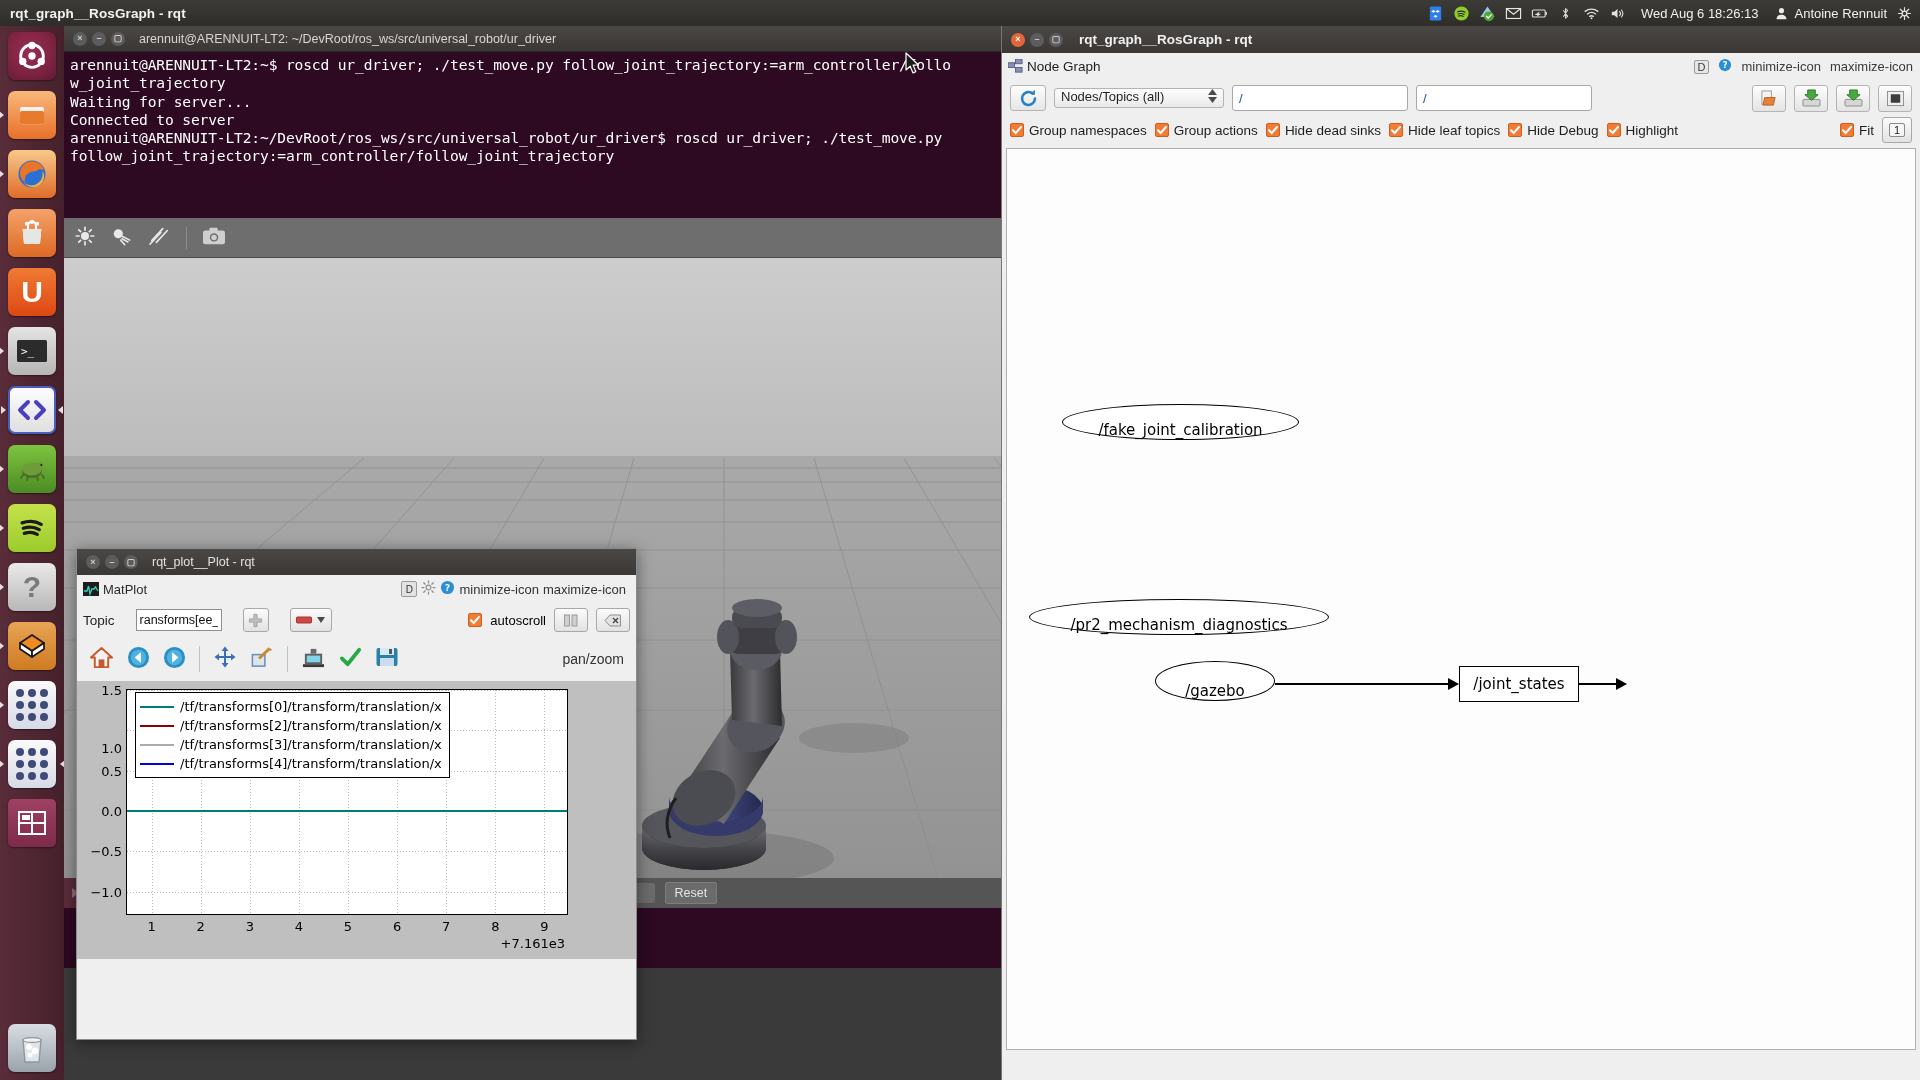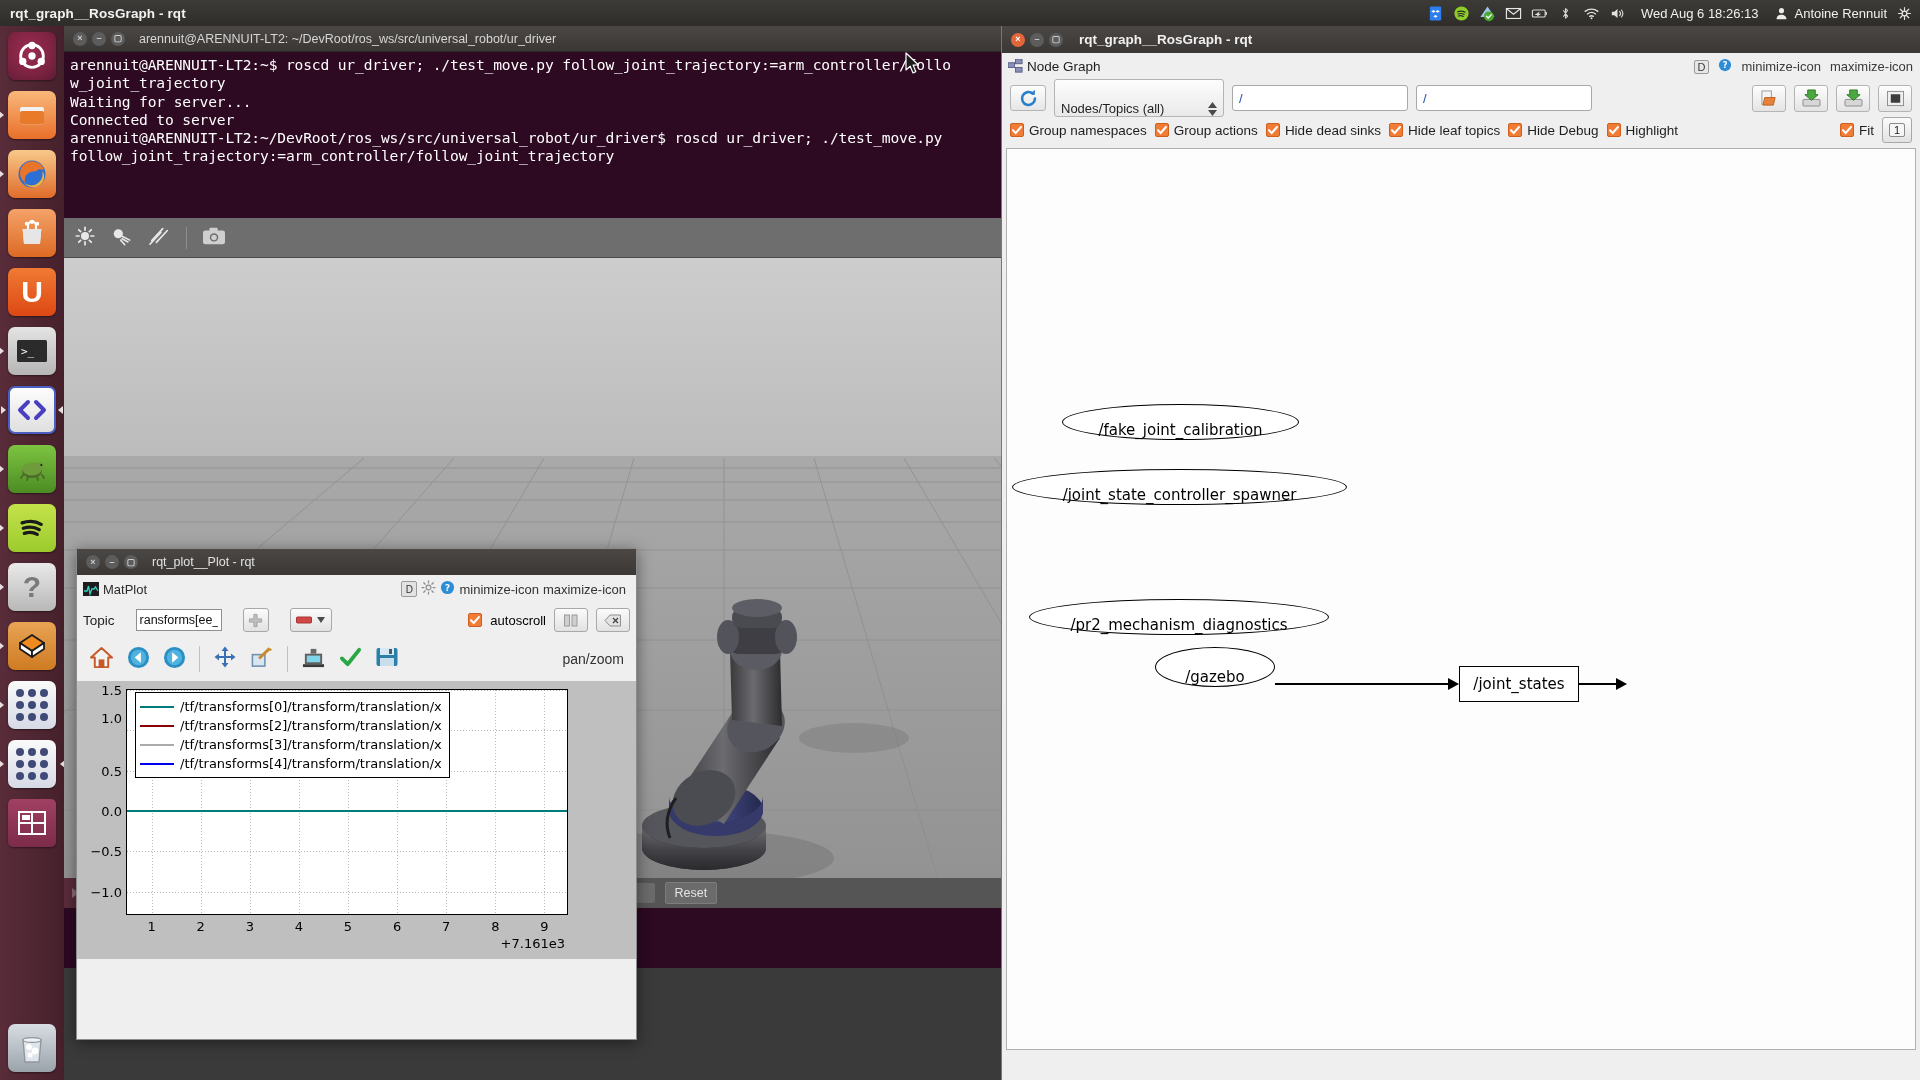--- a/index.html
+++ b/index.html
@@ -184,23 +184,23 @@
   #rg-title .wb.close { background:#e2663a; color:#fff; }
   #rg-title .t { margin-left: 16px; font-weight:bold; font-size:13.5px;}
   #rg-subbar { height: 27px; display:flex; align-items:center; padding-left:4px; gap:4px;
                font-size:13.5px; color:#1d1d1d; background:#efefef; }
   #rg-subbar .right { margin-left:auto; display:flex; align-items:center; gap:9px;
                       padding-right:7px; color:#3a3a3a; font-size:13px;}
   #rg-tools { height: 36px; display:flex; align-items:center; padding: 0 8px; gap:8px; }
   #rg-refresh { width:36px; height:26px; border:1px solid #b4b4b4; border-radius:3px;
                 background: linear-gradient(180deg,#fdfdfd,#e6e6e6);
                 display:flex; align-items:center; justify-content:center; }
-  #rg-select { width:170px; height:38px; border:1px solid #b4b4b4; border-radius:3px;
+  #rg-select { width:170px; height:20px; border:1px solid #b4b4b4; border-radius:3px;
                background: linear-gradient(180deg,#fdfdfd,#e9e9e9);
-               display:flex; align-items:flex-end; padding:0 6px; font-size:13px; color:#1f1f1f; }
+               display:flex; align-items:flex-start; padding:0 6px; font-size:13px; color:#1f1f1f; }
   #rg-select .arrows { margin-left:auto; display:flex; flex-direction:column; gap:2px; color:#444; line-height:5px;}
   .rg-input { height:26px; border:1px solid #a9a9a9; border-radius:3px; background:#fff;
               font-size:13px; color:#1f4fa8; padding:0 6px; outline:none;
               font-family:"Liberation Sans",sans-serif; }
   #rg-tools .tb-right { margin-left:auto; display:flex; gap:8px; }
   .tb-btn { width:34px; height:27px; border:1px solid #b4b4b4; border-radius:3px;
             background: linear-gradient(180deg,#fdfdfd,#e4e4e4);
             display:flex; align-items:center; justify-content:center; }
   #rg-checks { height: 28px; display:flex; align-items:center; gap:8px; padding-left:8px; font-size:13.5px; color:#1d1d1d; }
   .ck-item { display:flex; align-items:center; gap:5px; }
@@ -733,21 +733,21 @@
             <div class="xtick" style="left: 24.5556px;">1</div>
             <div class="xtick" style="left: 73.6667px;">2</div>
             <div class="xtick" style="left: 122.778px;">3</div>
             <div class="xtick" style="left: 171.889px;">4</div>
             <div class="xtick" style="left: 221px;">5</div>
             <div class="xtick" style="left: 270.111px;">6</div>
             <div class="xtick" style="left: 319.222px;">7</div>
             <div class="xtick" style="left: 368.333px;">8</div>
             <div class="xtick" style="left: 417.444px;">9</div>
             <div class="ytick" style="top: 0px;">1.5</div>
-            <div class="ytick" style="top: 28px;">1.0</div>
+            <div class="ytick" style="top: 58px;">1.0</div>
             <div class="ytick" style="top: 80.7143px;">0.5</div>
             <div class="ytick" style="top: 121.071px;">0.0</div>
             <div class="ytick" style="top: 161.429px;">−0.5</div>
             <div class="ytick" style="top: 201.786px;">−1.0</div>
           </div>
         <div id="zeroline" style="top: 120.071px; background: rgb(0, 123, 123);"></div>
         <div id="legend">
             <div class="leg-row">
               <span class="leg-line" style="border-top-color: rgb(0, 123, 123);"></span>
               <span class="leg-txt">/tf/transforms[0]/transform/translation/x</span>
@@ -912,27 +912,24 @@
           <span style="border:1px solid #8a8a8a;border-radius:2px;padding:0 4px;font-size:11px;background:#f6f6f6;">1</span>
         </span>
       </span>
     </div>
 
     <div id="graph-area">
 
     <div class="node-ell" style="left: 55px; top: 255px; width: 237px; height: 36px;">
           <span>/fake_joint_calibration</span>
         </div>
-        <div class="node-ell" style="left: 5px; top: 320px; width: 335px; height: 36px;">
-          <span>/joint_state_controller_spawner</span>
-        </div>
         <div class="node-ell" style="left: 22px; top: 450px; width: 300px; height: 36px;">
           <span>/pr2_mechanism_diagnostics</span>
         </div>
-        <div class="node-ell" style="left: 148px; top: 498px; width: 120px; height: 40px;">
+        <div class="node-ell" style="left: 148px; top: 512px; width: 120px; height: 40px;">
           <span>/gazebo</span>
         </div>
         <div class="node-rect" style="left: 452px; top: 517px; width: 120px; height: 36px;">
           <span>/joint_states</span>
         </div>
         <div class="edge" style="left: 268px; top: 534px; width: 174px;"></div>
         <div class="arrowh" style="left: 441px; top: 529px;"></div>
         <div class="edge" style="left: 572px; top: 534px; width: 38px;"></div>
         <div class="arrowh" style="left: 609px; top: 529px;"></div>
       </div>

